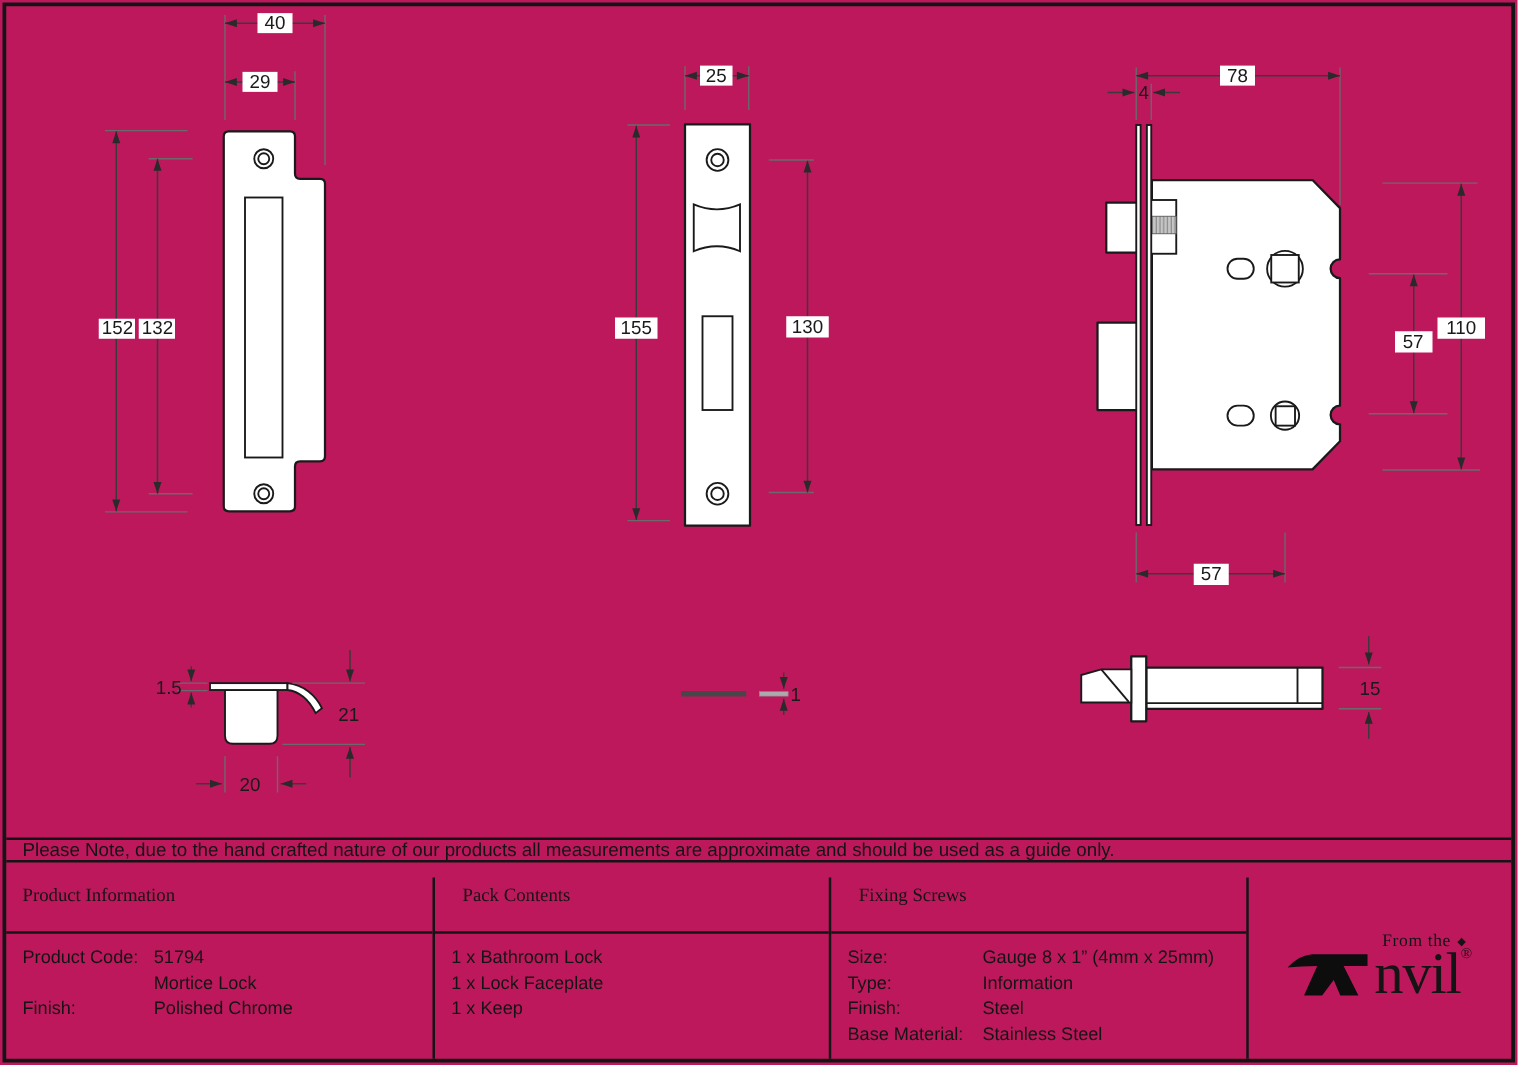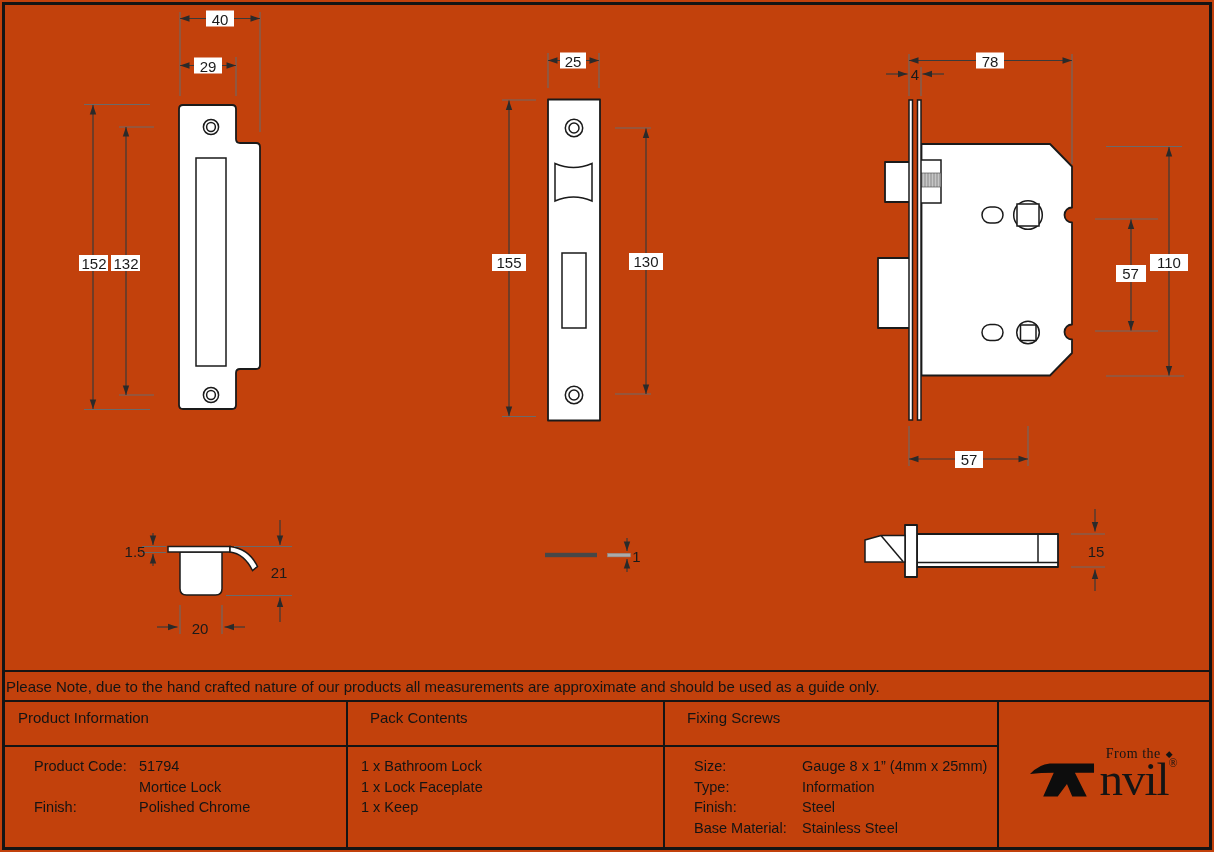--- a/index.html
+++ b/index.html
@@ -1,42 +1,42 @@
 <!DOCTYPE html>
 <html><head>
 <meta charset="utf-8">
 <style>
   html,body{margin:0;padding:0;background:#e8e8e8;}
-  .sheet{position:relative;width:1214px;height:852px;background:#c2410c;overflow:hidden;
+  .sheet{position:relative;width:1214px;height:852px;background:#be185d;overflow:hidden;
          font-family:"Liberation Sans","DejaVu Sans",sans-serif;color:#141414;}
   .frame{position:absolute;inset:2px;border:3px solid #141414;pointer-events:none;}
   .drawings{position:absolute;left:0;top:0;}
   .drawings text{font-family:"Liberation Sans","DejaVu Sans",sans-serif;font-size:15px;fill:#1a1a1a;
                  text-anchor:middle;dominant-baseline:central;}
   .outline{fill:#fff;stroke:#1a1a1a;stroke-width:1.8;stroke-linejoin:round;}
   .thin{fill:#fff;stroke:#1a1a1a;stroke-width:1.5;}
   .dim{stroke:#3a3a3a;stroke-width:1.2;fill:none;}
   .ext{stroke:#6a6a6a;stroke-width:1.1;fill:none;}
   .mask{fill:#fff;}
-  .note-row{position:absolute;left:5px;right:5px;top:670px;height:32px;box-sizing:border-box;
+  .note-row{position:absolute;left:5px;right:5px;top:670px;height:20px;box-sizing:border-box;
             border-top:2px solid #141414;border-bottom:2px solid #141414;
-            display:flex;align-items:center;padding-left:1px;font-size:15px;}
+            display:flex;align-items:center;padding-left:13px;font-size:15px;}
   .info-table{position:absolute;left:5px;right:5px;top:702px;bottom:5px;display:flex;}
   .col{box-sizing:border-box;}
   .c1{width:341px;}
   .c2{width:317px;border-left:2px solid #141414;}
   .c3{width:334px;border-left:2px solid #141414;}
   .clogo{flex:1;border-left:2px solid #141414;display:flex;align-items:center;justify-content:center;}
   .th{height:45px;box-sizing:border-box;border-bottom:2px solid #141414;
-      padding:7px 0 0 13px;font-size:15px;}
+      padding:7px 0 0 13px;font-size:15px;font-family:Liberation Serif, serif;}
   .c2 .th,.c3 .th{padding-left:22px;}
   .tbody{padding:9px 0 0 13px;font-size:14.5px;line-height:20.6px;}
   .c2 .tbody,.c3 .tbody{}
   .kv{display:flex;}
-  .kv .k{width:105px;flex:none;margin-left:16px;}
+  .kv .k{width:105px;flex:none;}
   .c3 .kv .k{width:108px;}
   .logo{display:flex;align-items:flex-end;}
   .anvil-svg{width:66px;height:44px;margin-bottom:3px;}
   .logo-text{margin-left:3px;font-family:"Liberation Serif","DejaVu Serif",serif;text-align:center;}
   .logo-top{font-size:14px;letter-spacing:.5px;margin-bottom:-6px;padding-left:2px;}
   .logo-top .dia{font-size:9px;margin-left:5px;vertical-align:1px;}
   .logo-name{font-size:47px;line-height:1;letter-spacing:-1px;}
   .logo-name sup{font-size:12px;vertical-align:28px;letter-spacing:0;}
 </style>
 </head>

